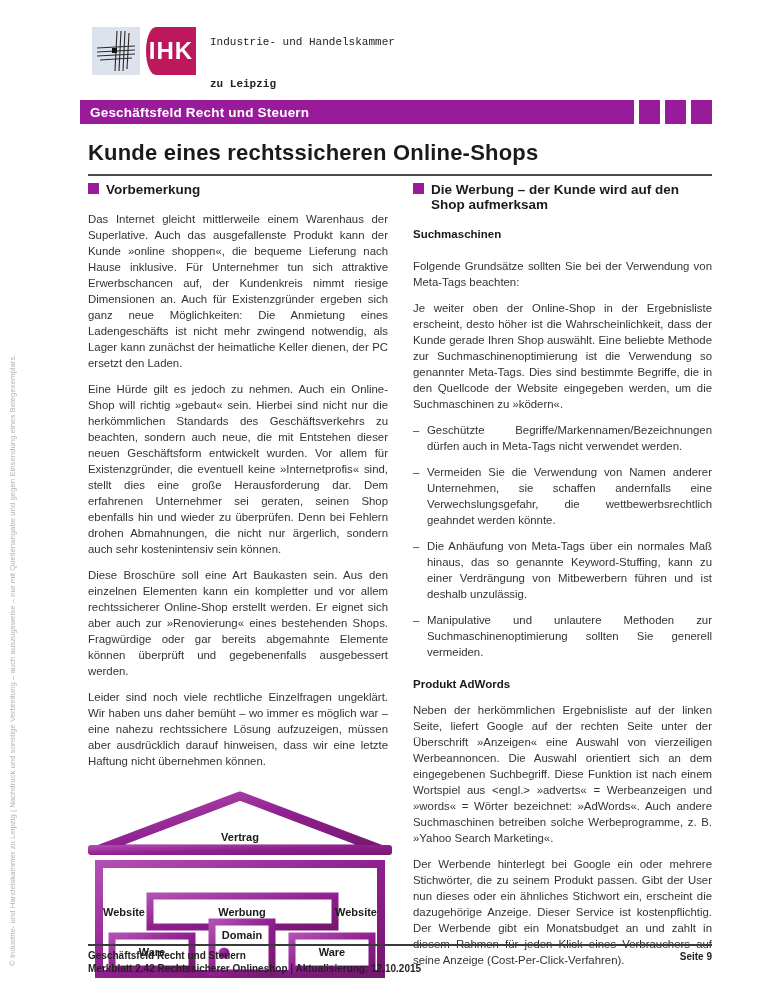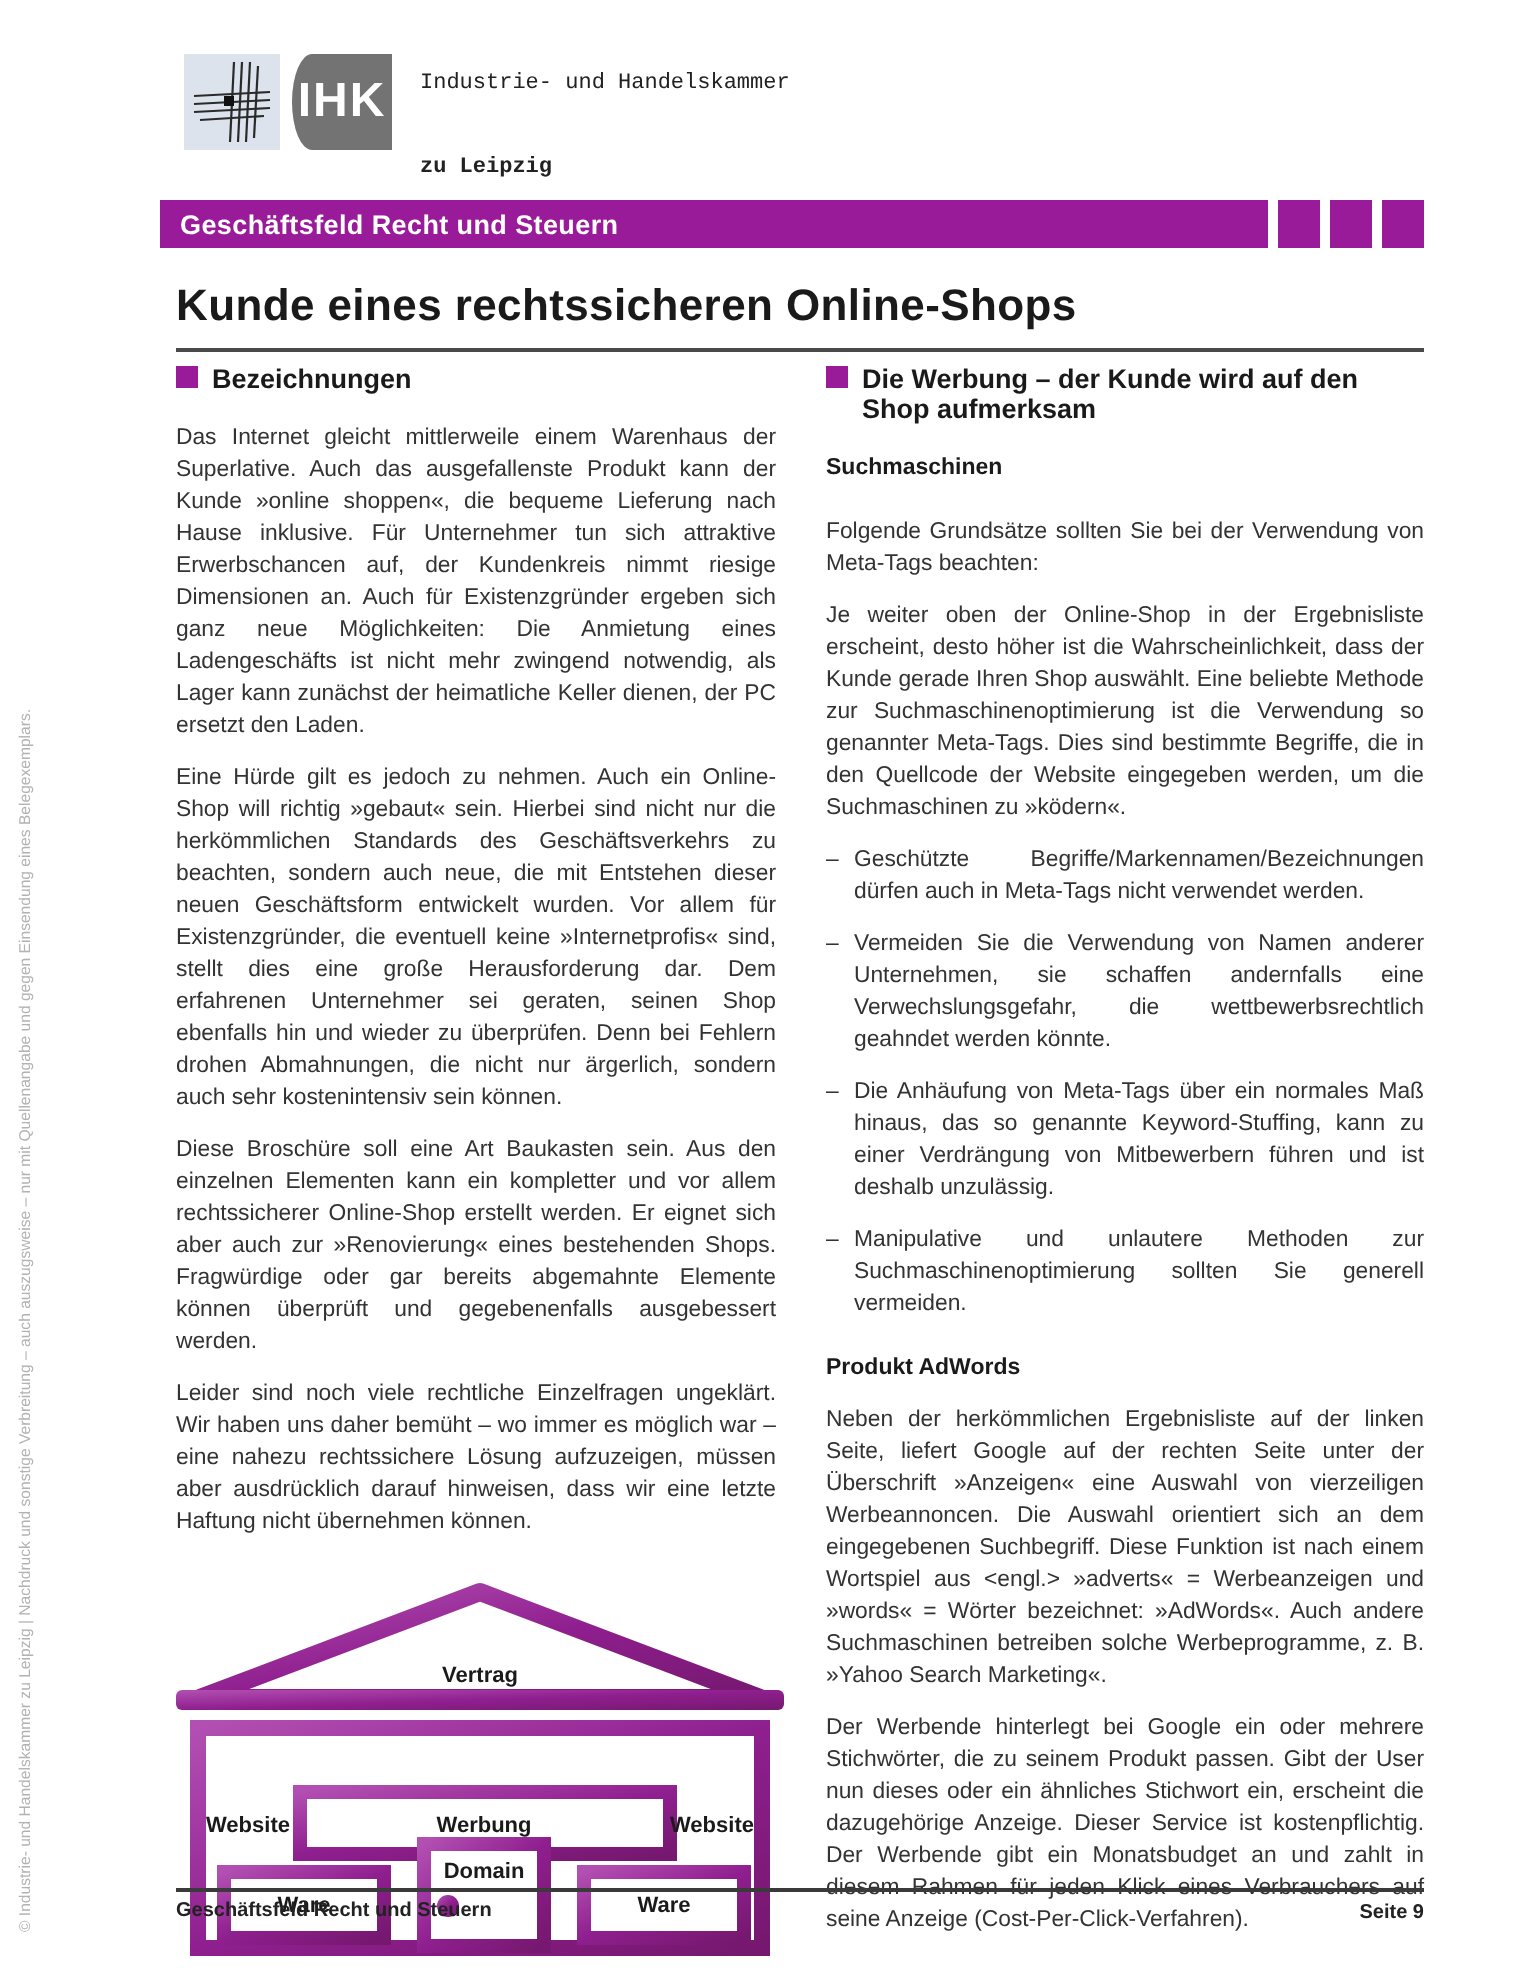--- a/index.html
+++ b/index.html
@@ -4,21 +4,21 @@
 <style>
   html,body{margin:0;padding:0;}
   body{
     width:768px;height:994px;position:relative;background:#ffffff;
     font-family:"Liberation Sans","DejaVu Sans",sans-serif;color:#333;
     overflow:hidden;
   }
   
   .logo-wrap{position:absolute;left:92px;top:27px;display:flex;align-items:flex-start;}
   .logo-pattern{width:48px;height:48px;background:#dce3ec;position:relative;}
-  .logo-blue{width:50px;height:48px;margin-left:6px;position:relative;background:#737373;
+  .logo-blue{width:50px;height:48px;margin-left:6px;position:relative;background:#be185d;
     border-radius:10px 0 0 10px / 24px 0 0 24px;display:flex;align-items:center;justify-content:center;}
   .logo-blue span{color:#fff;font-weight:700;font-size:24px;letter-spacing:1px;}
   .org-text{margin-left:14px;padding-top:8px;font-size:11px;line-height:14px;color:#222;font-family:Liberation Mono, monospace;}
   .org-text .l2{font-weight:700;margin-top:28px;}
   
   .band-row{position:absolute;left:80px;top:100px;height:24px;display:flex;}
   .band{width:554px;height:24px;background:#991b99;display:flex;align-items:center;}
   .band span{color:#fff;font-weight:700;font-size:13.5px;padding-left:10px;letter-spacing:0.2px;}
   .band-sq{width:21px;height:24px;background:#991b99;margin-left:5px;}
   
@@ -87,21 +87,21 @@
   <div class="band-sq"></div>
   <div class="band-sq"></div>
 </div>
 
 <div class="doc-title">Kunde eines rechtssicheren Online-Shops</div>
 <div class="title-rule"></div>
 
 <div class="col col-left">
   <div class="sec-head">
     <span class="sec-sq"></span>
-    <span>Bezeichnungen</span>
+    <span>Vorbemerkung</span>
   </div>
   <p class="para">Das Internet gleicht mittlerweile einem Warenhaus der Superlative. Auch das ausgefallenste Produkt kann der Kunde »online shoppen«, die bequeme Lieferung nach Hause inklusive. Für Unternehmer tun sich attraktive Erwerbschancen auf, der Kundenkreis nimmt riesige Dimensionen an. Auch für Existenzgründer ergeben sich ganz neue Möglichkeiten: Die Anmietung eines Ladengeschäfts ist nicht mehr zwingend notwendig, als Lager kann zunächst der heimatliche Keller dienen, der PC ersetzt den Laden.</p>
   <p class="para">Eine Hürde gilt es jedoch zu nehmen. Auch ein Online-Shop will richtig »gebaut« sein. Hierbei sind nicht nur die herkömmlichen Standards des Geschäftsverkehrs zu beachten, sondern auch neue, die mit Entstehen dieser neuen Geschäftsform entwickelt wurden. Vor allem für Existenzgründer, die eventuell keine »Internetprofis« sind, stellt dies eine große Herausforderung dar. Dem erfahrenen Unternehmer sei geraten, seinen Shop ebenfalls hin und wieder zu überprüfen. Denn bei Fehlern drohen Abmahnungen, die nicht nur ärgerlich, sondern auch sehr kostenintensiv sein können.</p>
   <p class="para">Diese Broschüre soll eine Art Baukasten sein. Aus den einzelnen Elementen kann ein kompletter und vor allem rechtssicherer Online-Shop erstellt werden. Er eignet sich aber auch zur »Renovierung« eines bestehenden Shops. Fragwürdige oder gar bereits abgemahnte Elemente können überprüft und gegebenenfalls ausgebessert werden.</p>
   <p class="para">Leider sind noch viele rechtliche Einzelfragen ungeklärt. Wir haben uns daher bemüht – wo immer es möglich war – eine nahezu rechtssichere Lösung aufzuzeigen, müssen aber ausdrücklich darauf hinweisen, dass wir eine letzte Haftung nicht übernehmen können.</p>
 
   
   <svg class="diagram" viewBox="0 0 304 192" width="304" height="192">
     <defs>
       <linearGradient id="pg" x1="0" y1="0" x2="1" y2="1">
@@ -153,14 +153,15 @@
     <span class="btxt">Manipulative und unlautere Methoden zur Suchmaschinenoptimierung sollten Sie generell vermeiden.</span>
   </div>
   <div class="subhead">Produkt AdWords</div>
   <p class="para">Neben der herkömmlichen Ergebnisliste auf der linken Seite, liefert Google auf der rechten Seite unter der Überschrift »Anzeigen« eine Auswahl von vierzeiligen Werbeannoncen. Die Auswahl orientiert sich an dem eingegebenen Suchbegriff. Diese Funktion ist nach einem Wortspiel aus &lt;engl.&gt; »adverts« = Werbeanzeigen und »words« = Wörter bezeichnet: »AdWords«. Auch andere Suchmaschinen betreiben solche Werbeprogramme, z. B. »Yahoo Search Marketing«.</p>
   <p class="para">Der Werbende hinterlegt bei Google ein oder mehrere Stichwörter, die zu seinem Produkt passen. Gibt der User nun dieses oder ein ähnliches Stichwort ein, erscheint die dazugehörige Anzeige. Dieser Service ist kostenpflichtig. Der Werbende gibt ein Monatsbudget an und zahlt in diesem Rahmen für jeden Klick eines Verbrauchers auf seine Anzeige (Cost-Per-Click-Verfahren).</p>
 </div>
 
 <div class="footer-rule"></div>
 <div class="footer-l">
   <div>Geschäftsfeld Recht und Steuern</div>
+  <div>Merkblatt 2.42 Rechtssicherer Onlineshop | Aktualisierung: 12.10.2015</div>
 </div>
 <div class="footer-r">Seite 9</div>
 
 </body></html>

